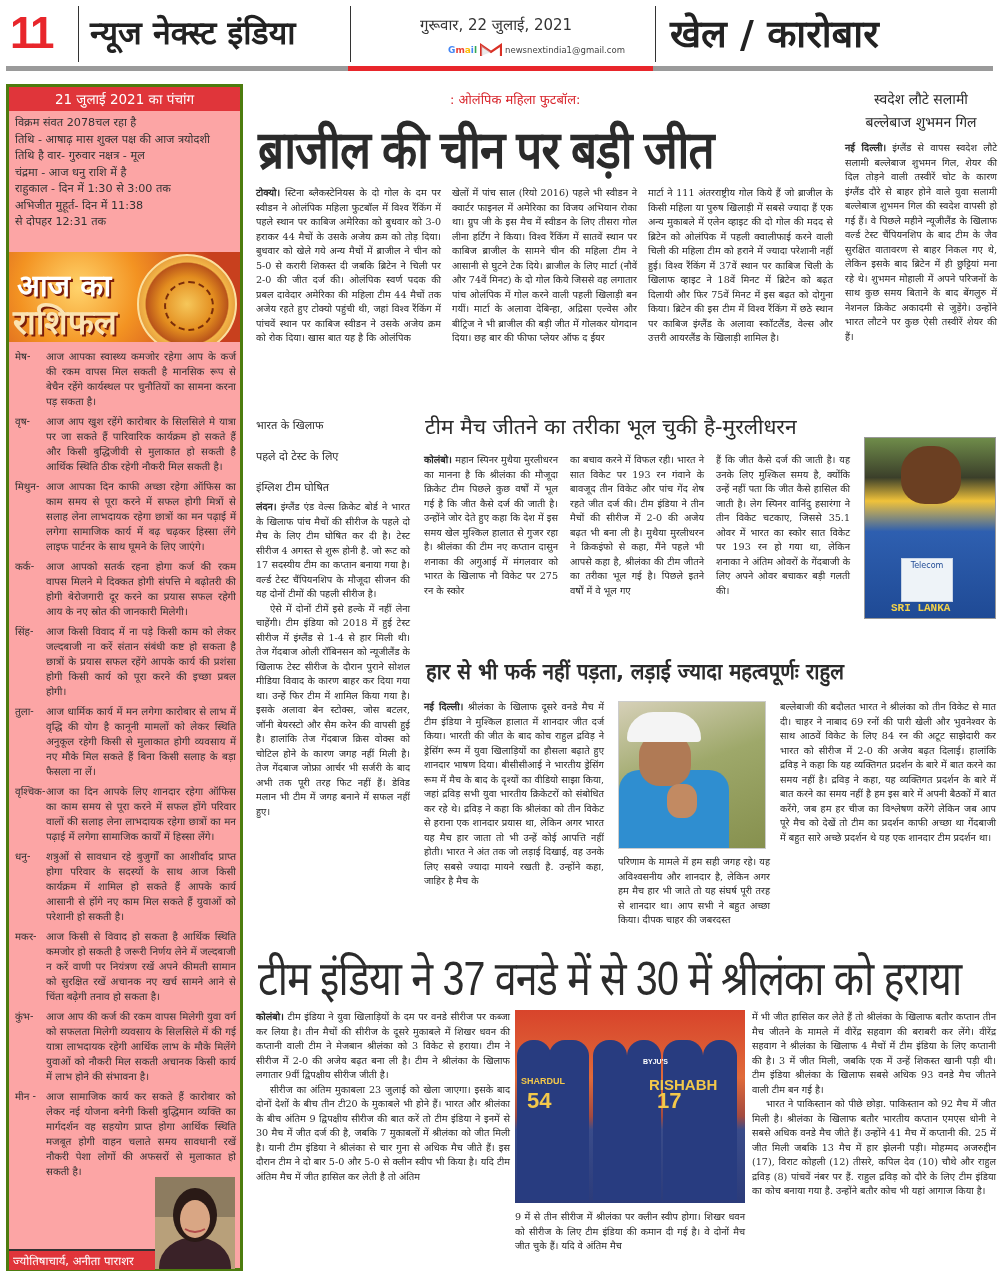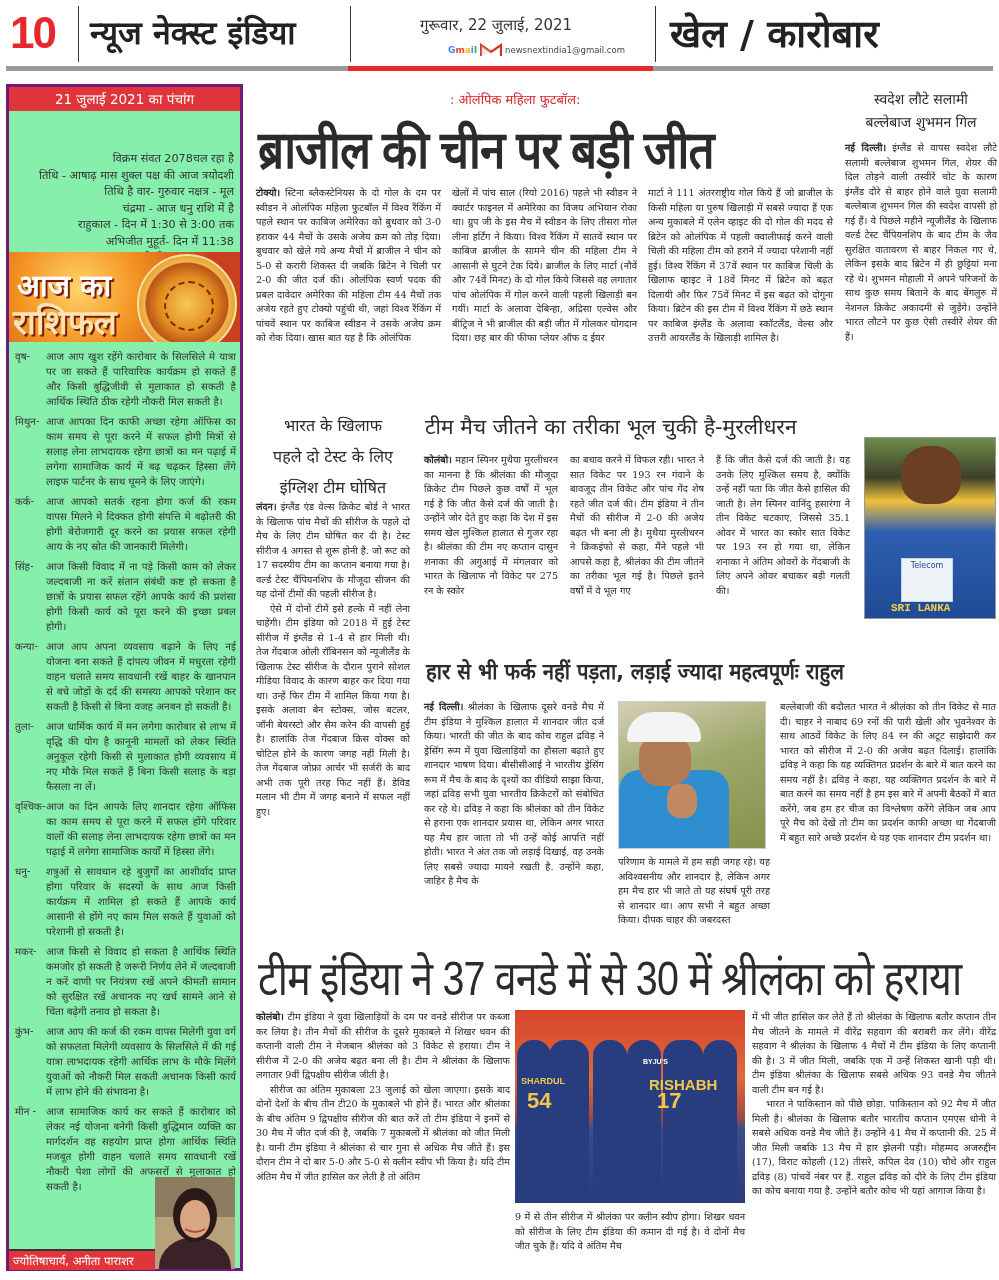--- a/index.html
+++ b/index.html
@@ -22,23 +22,23 @@
   .gmail-word span:nth-child(3){color:#fbbc05}
   .gmail-word span:nth-child(4){color:#4285f4}
   .gmail-word span:nth-child(5){color:#34a853}
   #mast-div3 { left: 655px; top: 6px; width: 1px; height: 56px; background: #333; }
   #section-title { left: 670px; top: 6px; font-size: 38px; font-weight: bold; color: #222; }
   #rule-grey-l { left: 6px; top: 66px; width: 342px; height: 5px; background: #9a9a9a; }
   #rule-red { left: 348px; top: 66px; width: 305px; height: 5px; background: #e8262b; }
   #rule-grey-r { left: 653px; top: 66px; width: 340px; height: 5px; background: #9a9a9a; }
 
   
-  #sidebar { left: 6px; top: 84px; width: 237px; height: 1187px; border: 3px solid #701a75; background: #86efac; }
+  #sidebar { left: 6px; top: 84px; width: 237px; height: 1187px; border: 3px solid #4d7c0f; background: #fca5a5; }
   #panchang-head { left: 0; top: 0; width: 231px; height: 24px; background: #e0353a; color: #fff; font-size: 13.5px; text-align: center; line-height: 24px; }
-  #panchang-box { left: 6px; top: 28px; width: 219px; height: 135px; font-size: 11.2px; line-height: 16.5px; text-align: right; color: #333; margin-top: 36px; }
+  #panchang-box { left: 6px; top: 28px; width: 219px; height: 135px; font-size: 11.2px; line-height: 16.5px; text-align: left; color: #333; }
   #rashifal-banner { left: 0; top: 165px; width: 231px; height: 90px; background: radial-gradient(circle at 30% 40%, #ffd36b 0%, #f39322 35%, #c8401e 80%); overflow: hidden; }
   #zodiac-wheel { left: 128px; top: 2px; width: 100px; height: 100px; border-radius: 50%; background: radial-gradient(circle, #f6c75a 0%, #e38d1f 40%, #b9541a 60%, #f2b548 62%, #c8611d 100%); border: 2px solid #fbe0a0; }
   #zodiac-wheel::after { content: ""; position: absolute; left: 25px; top: 25px; width: 46px; height: 46px; border-radius: 50%; border: 2px dashed #7a2d0a; }
   #rashifal-line1 { left: 8px; top: 12px; font-size: 30px; font-weight: bold; color: #fff; text-shadow: 2px 2px 0 #7a1d0a; }
   #rashifal-line2 { left: 4px; top: 46px; font-size: 34px; font-weight: bold; color: #fbe3b2; text-shadow: 2px 2px 0 #7a1d0a; }
   #rashi-list { left: 6px; top: 262px; width: 221px; }
   .rashi { display: flex; margin-bottom: 5px; font-family: "DejaVu Serif", serif; font-size: 10.2px; line-height: 15px; color: #333; }
   .rashi-name { width: 31px; flex: none; }
   .rashi-text { flex: 1; text-align: justify; }
   #astro-photo { left: 152px; top: 1180px; width: 80px; height: 90px; }
@@ -50,21 +50,21 @@
   .a1-col { top: 186px; width: 185px; }
   #a1-c1 { left: 256px; }
   #a1-c2 { left: 452px; }
   #a1-c3 { left: 648px; }
 
   
   #gill-head { left: 846px; top: 88px; width: 150px; font-size: 14px; line-height: 23px; text-align: center; color: #2b2b2b; }
   #gill-body { left: 845px; top: 141px; width: 152px; }
 
   
-  #eng-head { left: 256px; top: 410px; width: 154px; font-size: 16px; line-height: 31px; text-align: center; color: #2b2b2b; }
+  #eng-head { left: 256px; top: 410px; width: 154px; font-size: 11px; line-height: 31px; color: #2b2b2b; }
   #eng-body { left: 256px; top: 500px; width: 154px; }
 
   
   #mur-head { left: 425px; top: 412px; font-size: 21px; color: #2b2b2b; white-space: nowrap; }
   .mur-col { top: 453px; width: 134px; }
   #mur-c1 { left: 424px; }
   #mur-c2 { left: 570px; }
   #mur-c3 { left: 716px; }
   #mur-photo { left: 864px; top: 437px; width: 132px; height: 182px; background: linear-gradient(180deg, #6f8c4a 0%, #3b3f2a 22%, #f0c23a 35%, #2e5fb0 52%, #1f4a95 100%); border: 1px solid #999; overflow: hidden; }
   #mur-face { left: 36px; top: 8px; width: 60px; height: 58px; border-radius: 45% 45% 40% 40%; background: #6b3f22; }
@@ -87,21 +87,21 @@
   #ind-c1 { left: 256px; top: 1010px; width: 254px; }
   #ind-photo { left: 515px; top: 1010px; width: 230px; height: 193px; background: linear-gradient(180deg, #d8442b 0%, #e06a3a 35%, #a34a40 55%, #3a4c8a 62%, #2b3b7a 100%); overflow: hidden; }
   .player { position: absolute; top: 30px; width: 34px; height: 160px; border-radius: 16px 16px 0 0; background: #283c80; }
   .player-num { position: absolute; font-size: 22px; font-weight: bold; color: #f3c84a; font-family: "Liberation Sans", sans-serif; }
   #ind-c2 { left: 515px; top: 1210px; width: 230px; }
   #ind-c3 { left: 752px; top: 1010px; width: 244px; }
 </style>
 </head>
 <body>
 
-<div class="abs" id="page-num">10</div>
+<div class="abs" id="page-num">11</div>
 <div class="abs" id="mast-div1"></div>
 <div class="abs" id="paper-name">न्यूज नेक्स्ट इंडिया</div>
 <div class="abs" id="mast-div2"></div>
 <div class="abs" id="date-line">गुरूवार, 22 जुलाई, 2021</div>
 <div class="abs" id="email-wrap">
   <span class="gmail-word"><span>G</span><span>m</span><span>a</span><span>i</span><span>l</span></span>
   <svg width="22" height="14" viewBox="0 0 22 14">
       <path d="M1 13 V2 L11 9 L21 2 V13" fill="none" stroke="#d93025" stroke-width="2.2"></path>
       <path d="M1 13 V2 L11 9" fill="#ccc" opacity="0.4"></path>
     </svg>
@@ -124,38 +124,38 @@
     <div>अभिजीत मुहूर्त-  दिन में 11:38</div>
     <div>से दोपहर 12:31 तक</div>
   </div>
   <div class="abs" id="rashifal-banner">
     <div class="abs" id="zodiac-wheel"></div>
     <div class="abs" id="rashifal-line1">आज का</div>
     <div class="abs" id="rashifal-line2">राशिफल</div>
   </div>
   <div class="abs" id="rashi-list">
       <div class="rashi">
+        <div class="rashi-name">मेष-</div>
+        <div class="rashi-text">आज आपका स्वास्थ्य कमजोर रहेगा आप के कर्ज की रकम वापस मिल सकती है मानसिक रूप से बेचैन रहेंगे कार्यस्थल पर चुनौतियों का सामना करना पड़ सकता है।</div>
+      </div>
+      <div class="rashi">
         <div class="rashi-name">वृष-</div>
         <div class="rashi-text">आज आप खुश रहेंगे कारोबार के सिलसिले मे यात्रा पर जा सकते हैं पारिवारिक कार्यक्रम हो सकते हैं और किसी बुद्धिजीवी से मुलाकात हो सकती है आर्थिक स्थिति ठीक रहेगी नौकरी मिल सकती है।</div>
       </div>
       <div class="rashi">
         <div class="rashi-name">मिथुन-</div>
         <div class="rashi-text">आज आपका दिन काफी अच्छा रहेगा ऑफिस का काम समय से पूरा करने में सफल होगी मित्रों से सलाह लेना लाभदायक रहेगा छात्रों का मन पढ़ाई में लगेगा सामाजिक कार्य में बढ़ चढ़कर हिस्सा लेंगे लाइफ पार्टनर के साथ घूमने के लिए जाएंगे।</div>
       </div>
       <div class="rashi">
         <div class="rashi-name">कर्क-</div>
         <div class="rashi-text">आज आपको सतर्क रहना होगा कर्ज की रकम वापस मिलने मे दिक्कत होगी संपत्ति मे बढ़ोतरी की होगी बेरोजगारी दूर करने का प्रयास सफल रहेगी आय के नए स्रोत की जानकारी मिलेगी।</div>
       </div>
       <div class="rashi">
         <div class="rashi-name">सिंह-</div>
         <div class="rashi-text">आज किसी विवाद में ना पड़े किसी काम को लेकर जल्दबाजी ना करें संतान संबंधी कष्ट हो सकता है छात्रों के प्रयास सफल रहेंगे आपके कार्य की प्रशंसा होगी किसी कार्य को पूरा करने की इच्छा प्रबल होगी।</div>
-      </div>
-      <div class="rashi">
-        <div class="rashi-name">कन्या-</div>
-        <div class="rashi-text">आज आप अपना व्यवसाय बढ़ाने के लिए नई योजना बना सकते हैं दांपत्य जीवन में मधुरता रहेगी वाहन चलाते समय सावधानी रखें बाहर के खानपान से बचे जोड़ों के दर्द की समस्या आपको परेशान कर सकती है किसी से बिना वजह अनबन हो सकती है।</div>
       </div>
       <div class="rashi">
         <div class="rashi-name">तुला-</div>
         <div class="rashi-text">आज धार्मिक कार्य में मन लगेगा कारोबार से लाभ में वृद्धि की योग है कानूनी मामलों को लेकर स्थिति अनुकूल रहेगी किसी से मुलाकात होगी व्यवसाय में नए मौके मिल सकते हैं बिना किसी सलाह के बड़ा फैसला ना लें।</div>
       </div>
       <div class="rashi">
         <div class="rashi-name">वृश्चिक-</div>
         <div class="rashi-text">आज का दिन आपके लिए शानदार रहेगा ऑफिस का काम समय से पूरा करने में सफल होंगे परिवार वालों की सलाह लेना लाभदायक रहेगा छात्रों का मन पढ़ाई में लगेगा सामाजिक कार्यों में हिस्सा लेंगे।</div>
       </div>
       <div class="rashi">

